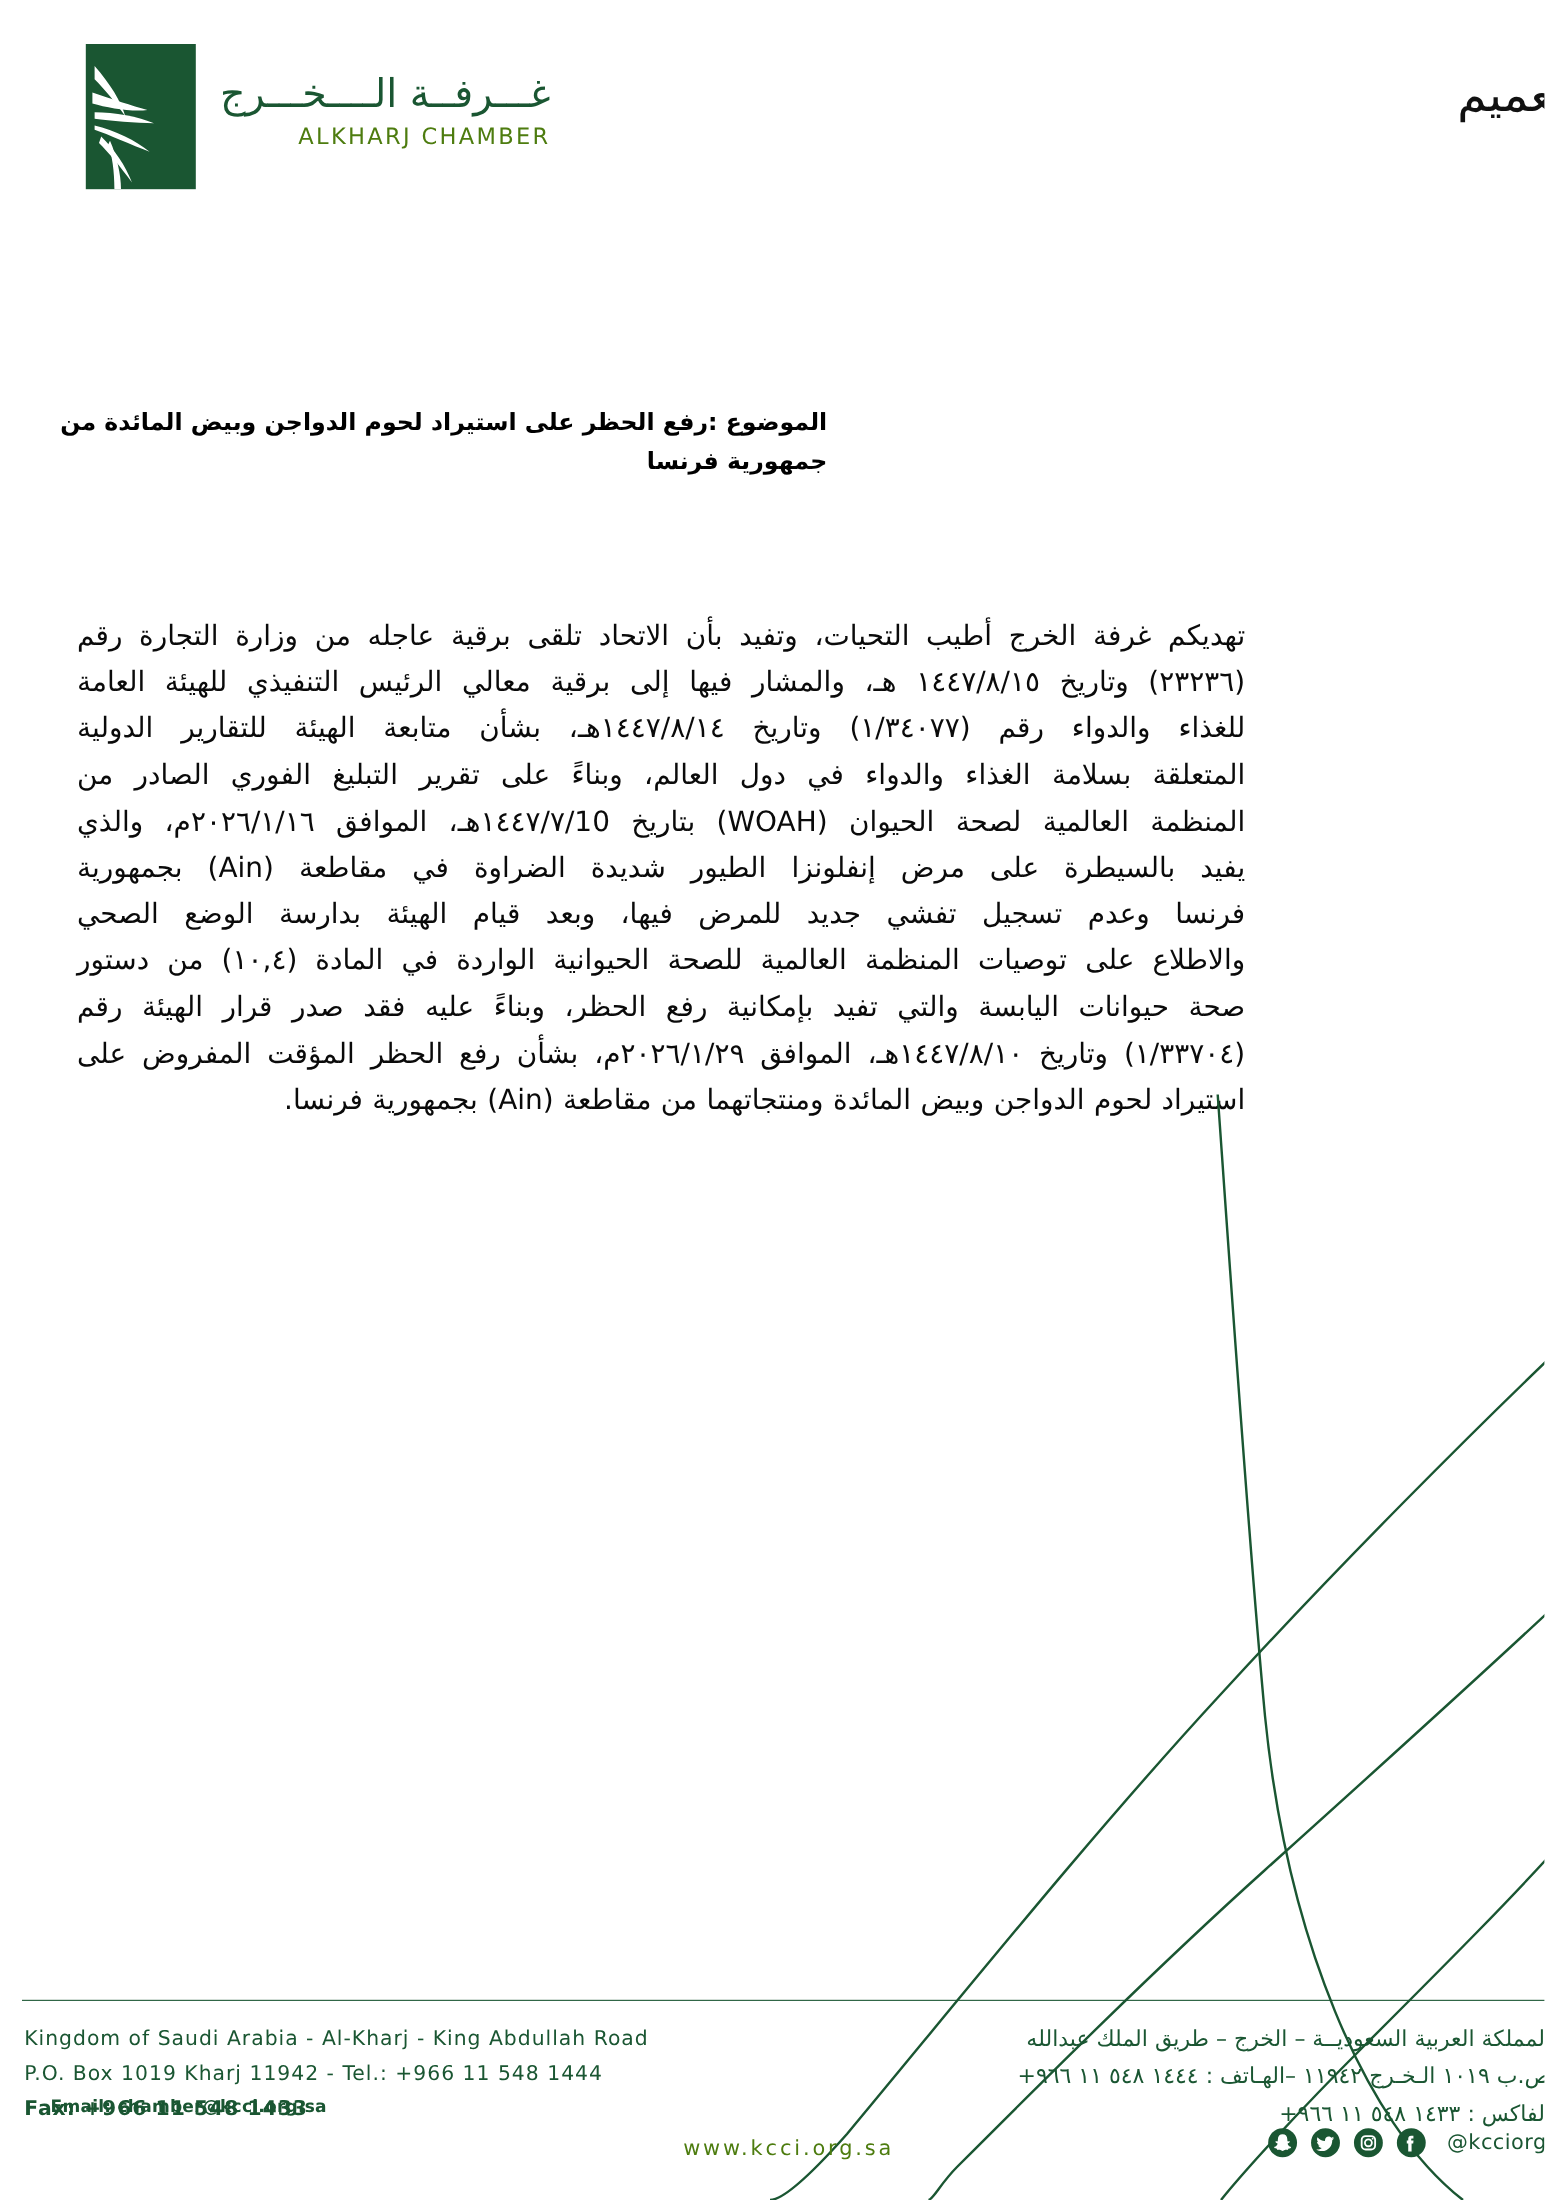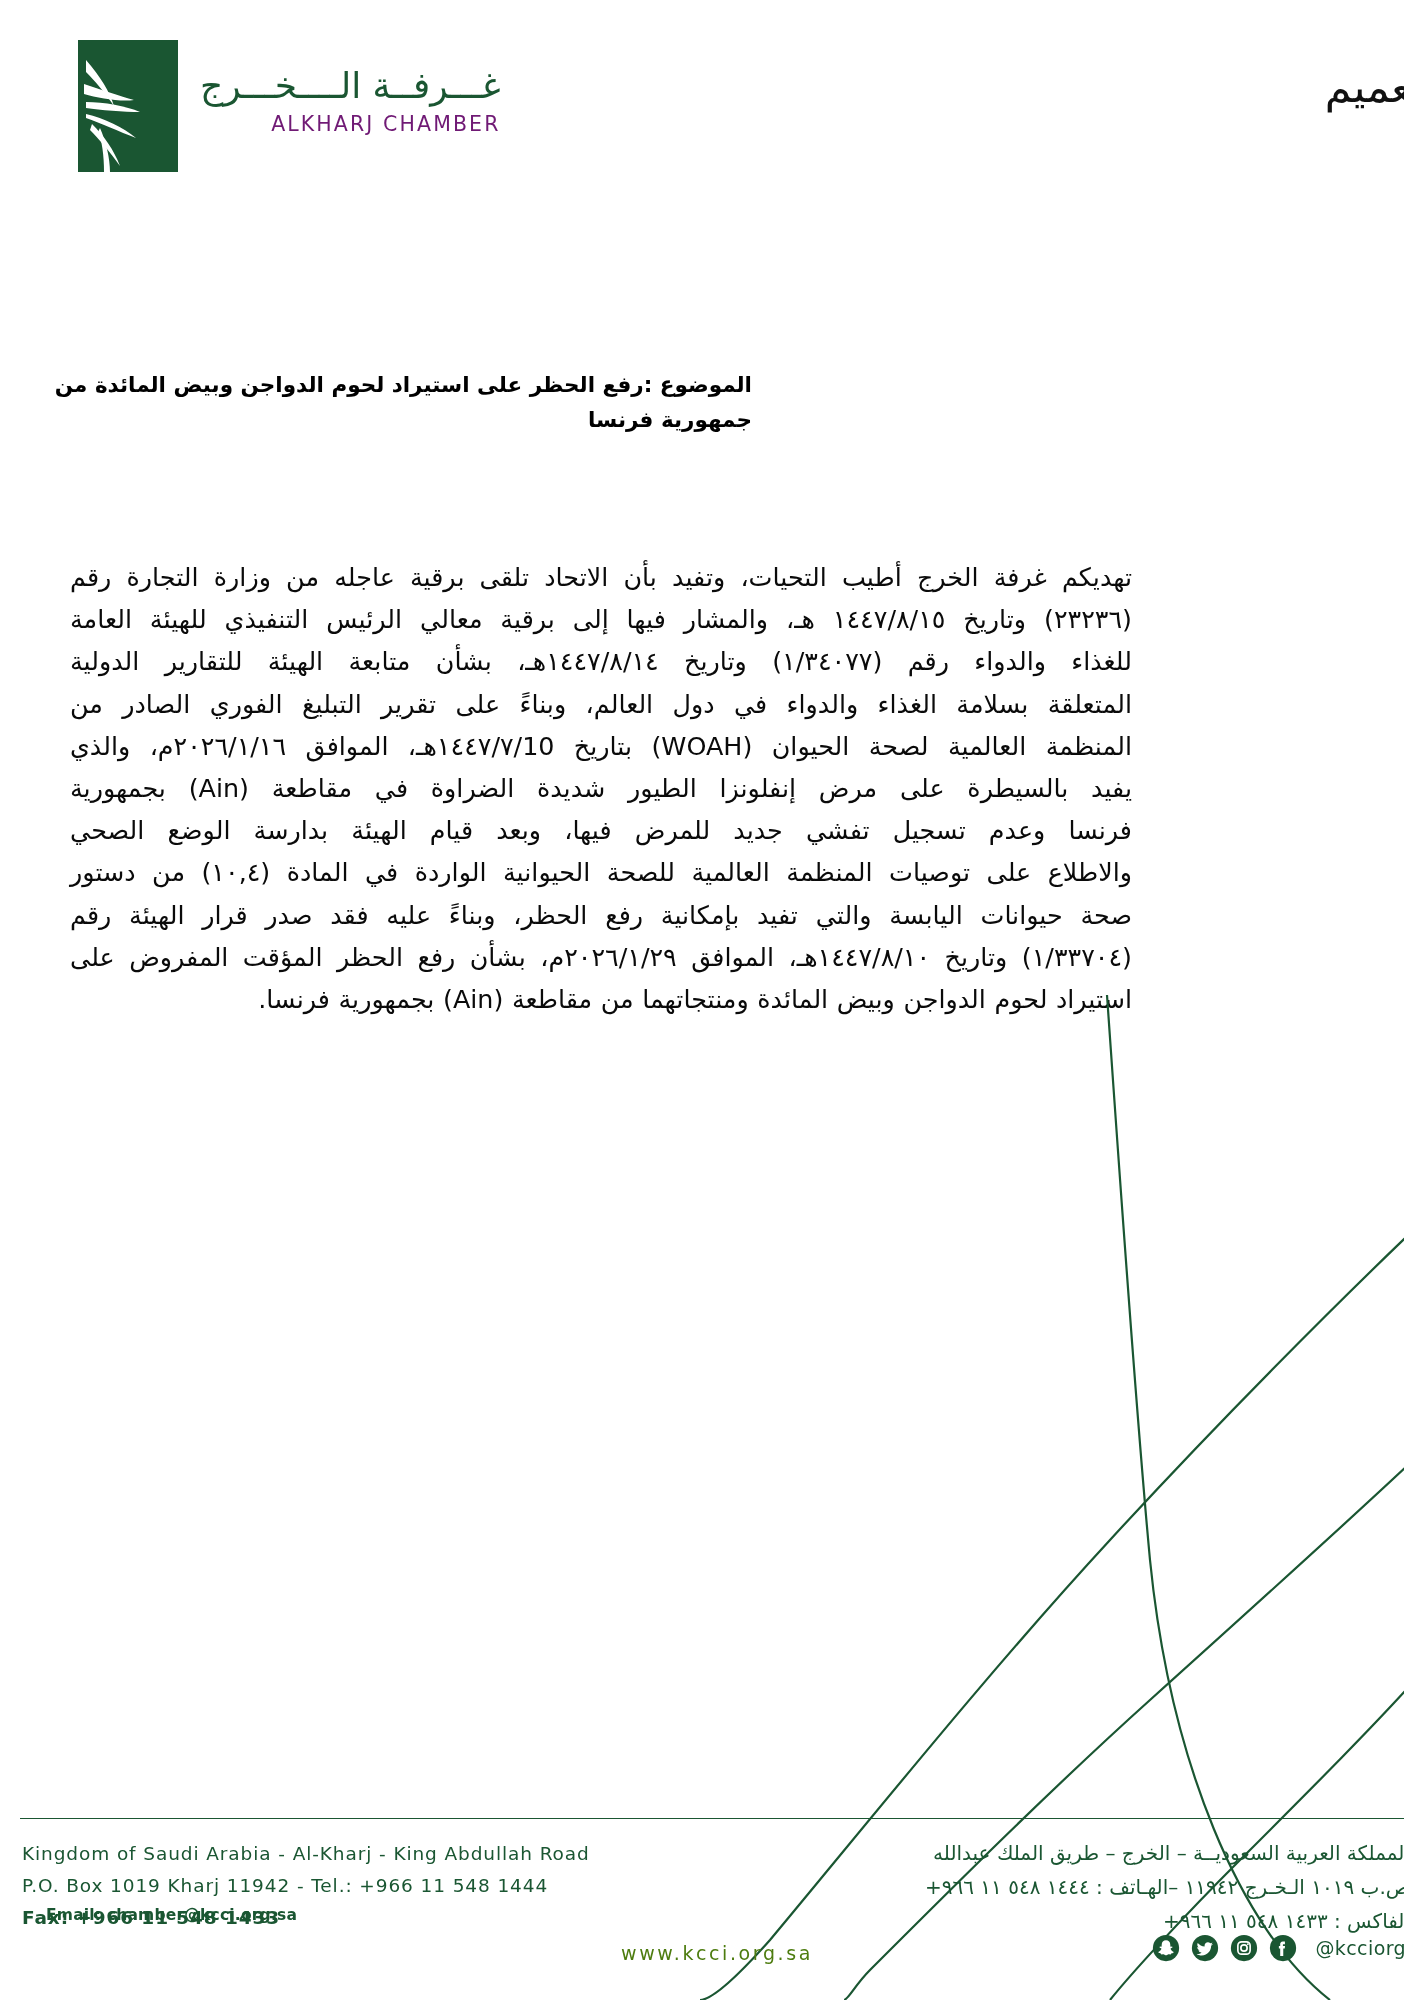--- a/index.html
+++ b/index.html
@@ -57,21 +57,21 @@
   }
   .logo-ar {
     color: #1a5632;
     font-size: 36px;
     line-height: 1.1;
     letter-spacing: 1px;
     direction: rtl;
     font-weight: 400;
   }
   .logo-en {
-    color: #701a75;
+    color: #4d7c0f;
     font-size: 20.5px;
     letter-spacing: 2.1px;
     margin-top: 6px;
     font-weight: 400;
   }
   .doc-title {
     position: absolute;
     left: 0;
     right: 0;
     top: 62px;

